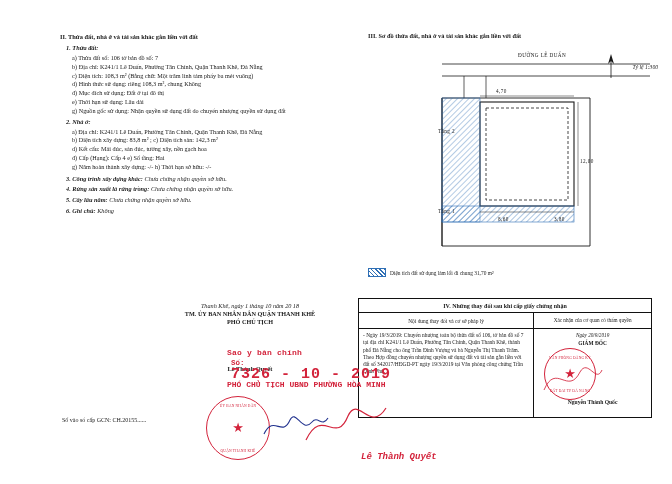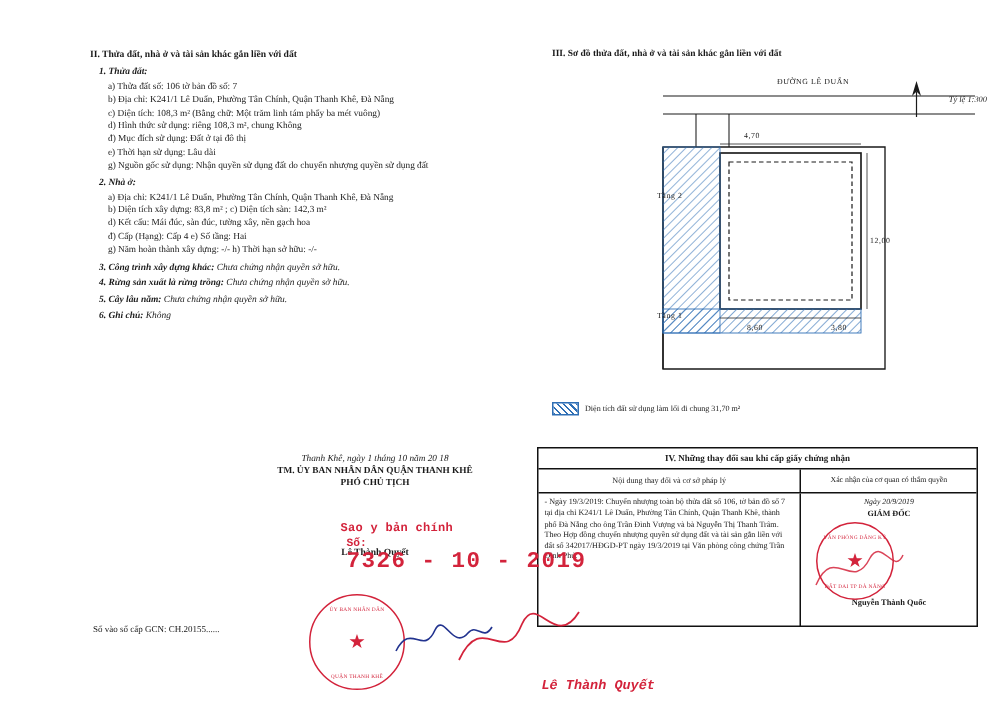--- a/index.html
+++ b/index.html
@@ -399,20 +399,21 @@
         <div class="date">Ngày 20/9/2019</div>
         <div class="role">GIÁM ĐỐC</div>
         <div class="nm">Nguyễn Thành Quốc</div>
       </div>
     </div>
   </div>
 
   <div class="stamp stamp-title">Sao y bản chính</div>
   <div class="stamp stamp-sub">Số:</div>
   <div class="stamp stamp-no">7326 - 10 - 2019</div>
+  <div class="stamp stamp-sub2">PHÓ CHỦ TỊCH UBND PHƯỜNG HÒA MINH</div>
   <div class="stamp stamp-signature">Lê Thành Quyết</div>
 
   <div class="round-seal seal-1">
     <div class="seal-text-top">ỦY BAN NHÂN DÂN</div>
     <div class="seal-star">★</div>
     <div class="seal-text-bot">QUẬN THANH KHÊ</div>
   </div>
 
   <div class="round-seal seal-2">
     <div class="seal-text-top">VĂN PHÒNG ĐĂNG KÝ</div>

